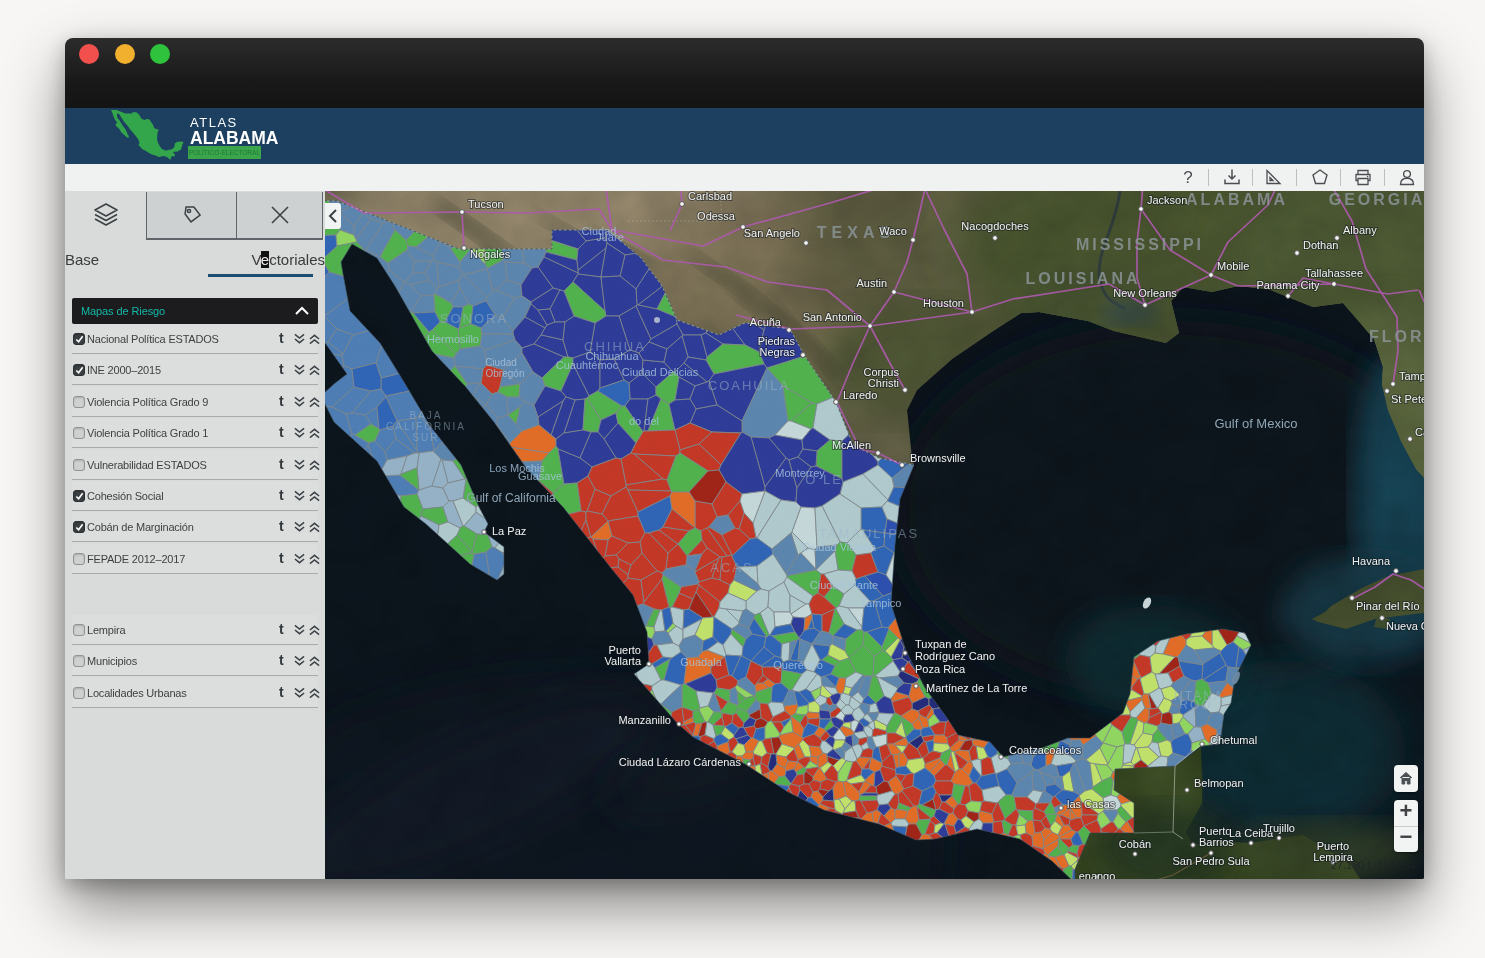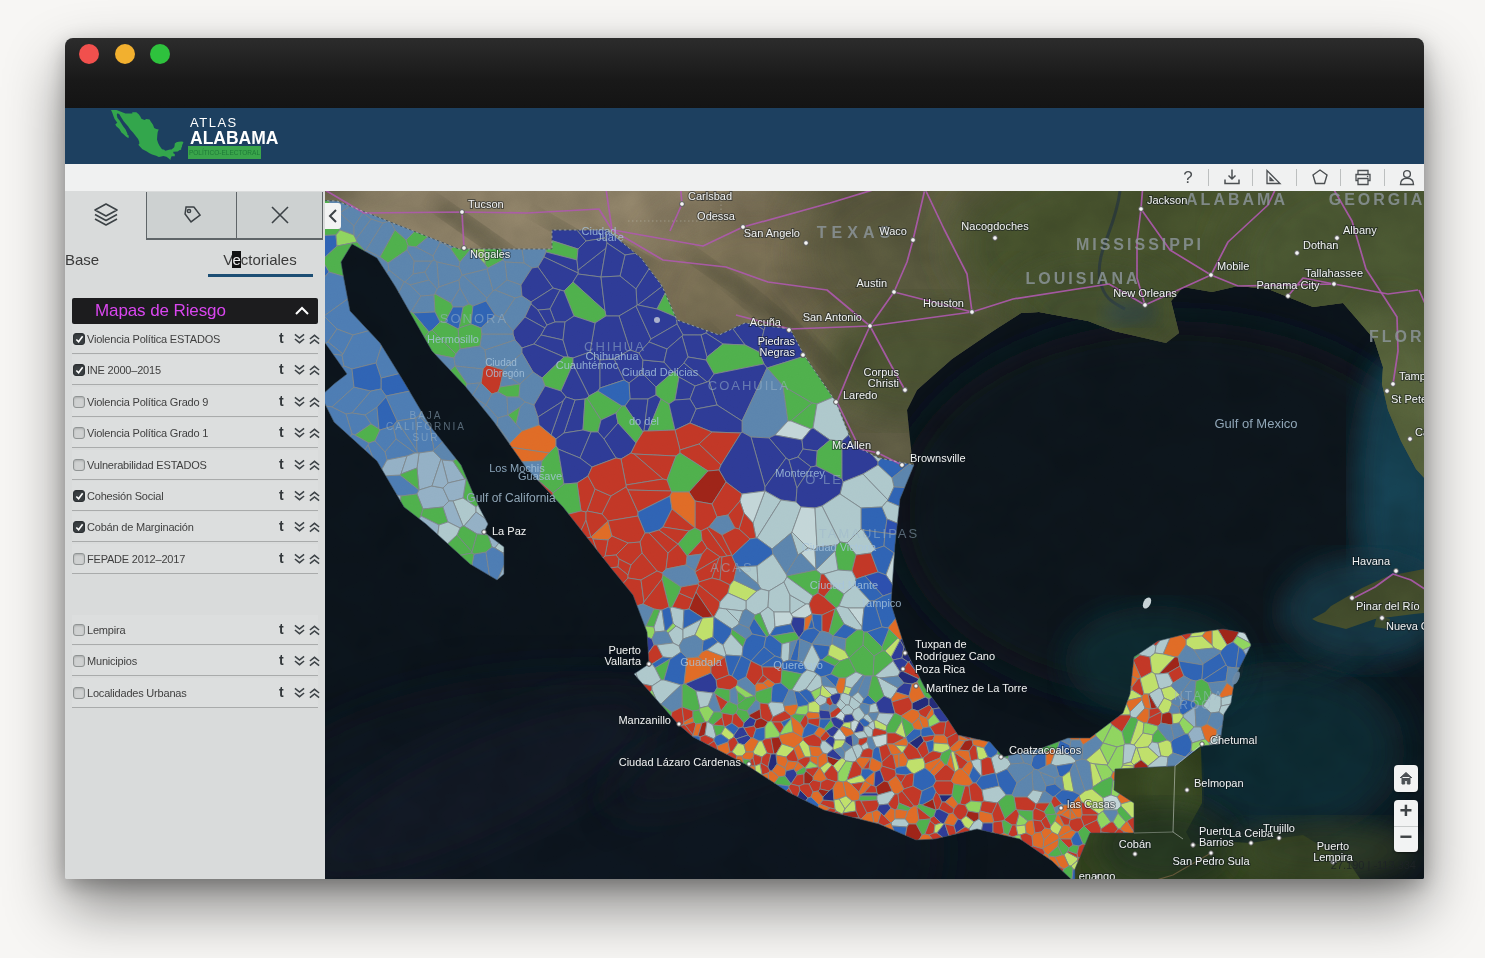--- a/index.html
+++ b/index.html
@@ -8,23 +8,23 @@
 #hdr{position:absolute;left:0;top:70px;width:100%;height:56px;background:#1d4060}
 #tbar{position:absolute;left:0;top:126px;width:100%;height:27px;background:#f0f1f1}
 .sep{position:absolute;top:5px;width:1px;height:17px;background:#bcbfbf}
 .ticon{position:absolute;top:3px}
 #side{position:absolute;left:0;top:153px;width:260px;height:688px;background:#d9dbdb}
 #mapw{position:absolute;left:260px;top:153px;width:1099px;height:688px;background:#0c1620;overflow:hidden}
 .tab{position:absolute;top:1px;height:47px}
 #tabs .t2,#tabs .t3{background:#cdd1d1;border-bottom:1px solid #5f6568}
 .tabline{position:absolute;width:1px;background:#5f6568;top:1px;height:47px}
 #base{position:absolute;left:0;top:60px;width:130px;text-align:left;font-size:15px;color:#3a3a3a}
-#vect{position:absolute;left:130px;top:60px;width:130px;text-align:center;font-size:15px;color:#3a3a3a}
+#vect{position:absolute;left:130px;top:60px;width:130px;text-align:right;font-size:15px;color:#3a3a3a}
 #vline{position:absolute;left:143px;top:83px;width:105px;height:3px;background:#1c4e74}
-.shead{position:absolute;left:7px;width:246px;height:26px;background:#1c1c1e;color:#d946ef;font-size:17px;letter-spacing:-.1px;line-height:26px;padding-left:23px;border-radius:2px}
+.shead{position:absolute;left:7px;width:246px;height:26px;background:#1c1c1e;color:#14b8a6;font-size:11px;letter-spacing:-.1px;line-height:26px;padding-left:9px;border-radius:2px}
 .shead svg{position:absolute;right:9px;top:8px}
 .row{position:absolute;left:7px;width:246px;height:30.4px;background:#dcdede;border-bottom:1px solid #a9abab}
 .rl{position:absolute;left:15px;top:8.5px;font-size:11px;letter-spacing:-.2px;color:#3f3f3f}
 .cb{position:absolute;left:1px;top:9px;width:12px;height:12px;border-radius:3px;background:#cfd1d1;border:1px solid #909494;box-shadow:inset 0 1px 2px rgba(0,0,0,.18)}
 .cb.on{background:#3a3f42;border-color:#2c3033}
 .cb svg{position:absolute;left:1px;top:1px}
 .ict{position:absolute;left:207px;top:6px;font-weight:bold;font-size:14px;color:#33383b}
 .icv{position:absolute;top:9px}
 #collapse{position:absolute;left:0px;top:12px;width:16px;height:26px;background:#f2f3f3;border-radius:0 3px 3px 0;z-index:5}
 #collapse svg{position:absolute;left:2px;top:5px}
@@ -103,21 +103,21 @@
     <div id="vline"></div>
     <div class="shead" style="top:107px">Mapas de Riesgo<svg width="14" height="9" viewBox="0 0 14 9">
           <path d="M1,8 L7,2 L13,8" stroke="#fff" stroke-width="2" fill="none"></path>
         </svg></div>
     <div class="row" style="top:133px">
         <span class="cb on">
           <svg width="9" height="9" viewBox="0 0 10 10" style="position:absolute;left:1px;top:1px">
             <path d="M1.5,5 L4,7.5 L8.5,1.5" stroke="#fff" stroke-width="1.8" fill="none"></path>
           </svg>
         </span>
-        <span class="rl">Violencia Política ESTADOS</span>
+        <span class="rl">Nacional Política ESTADOS</span>
         <span class="ict">t</span>
         <svg class="icv" style="left:222px" width="11" height="12" viewBox="0 0 12 12">
           <path d="M1,1 L6,5 L11,1 M1,6 L6,10 L11,6" stroke="#3c4246" stroke-width="1.7" fill="none"></path>
         </svg>
         <svg class="icv" style="left:237px" width="11" height="12" viewBox="0 0 12 12">
           <path d="M1,11 L6,7 L11,11 M1,6 L6,2 L11,6" stroke="#3c4246" stroke-width="1.7" fill="none"></path>
         </svg>
       </div>
       <div class="row" style="top:164px">
         <span class="cb on">

